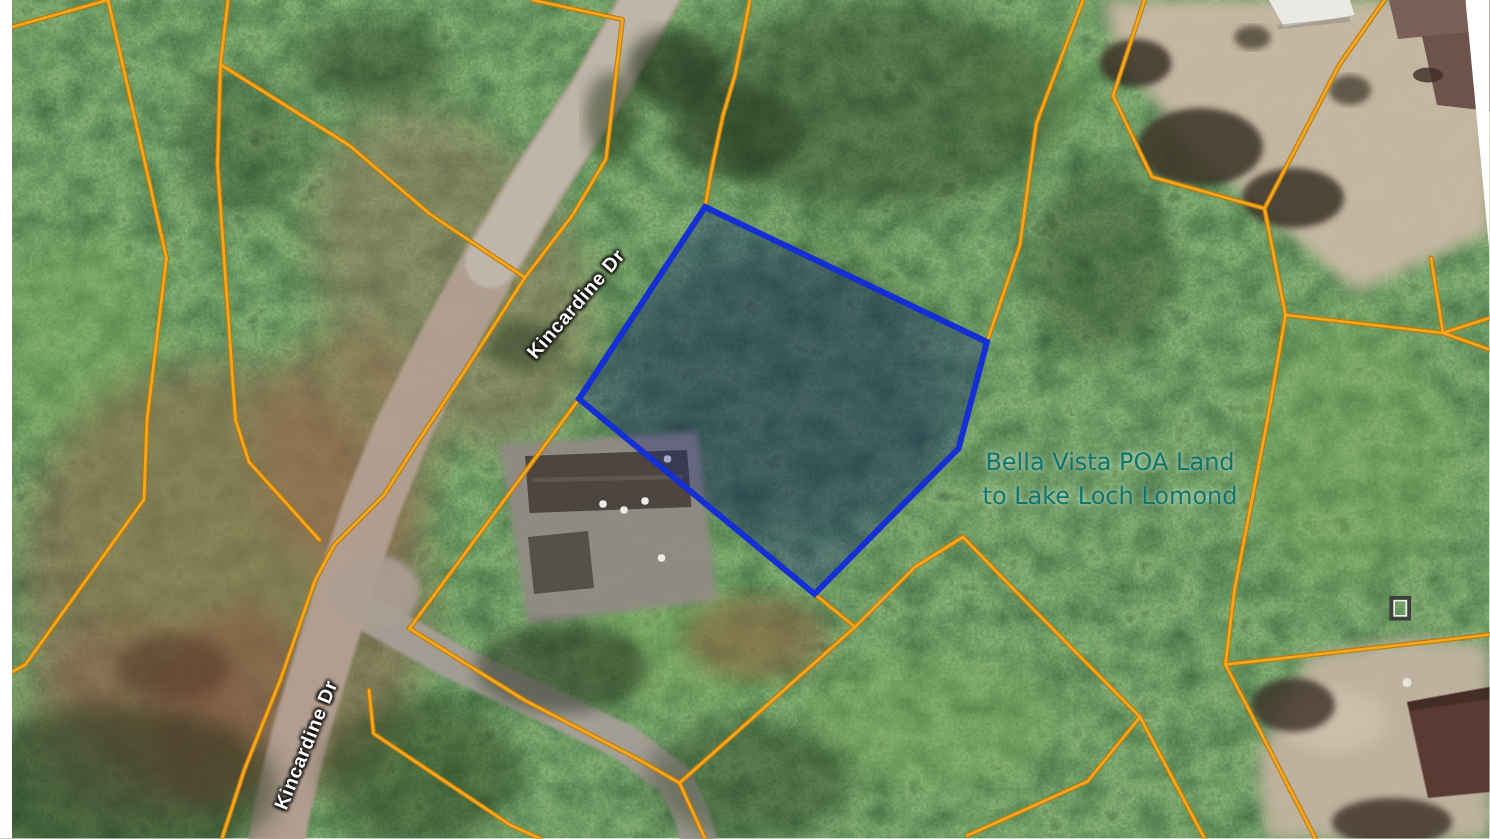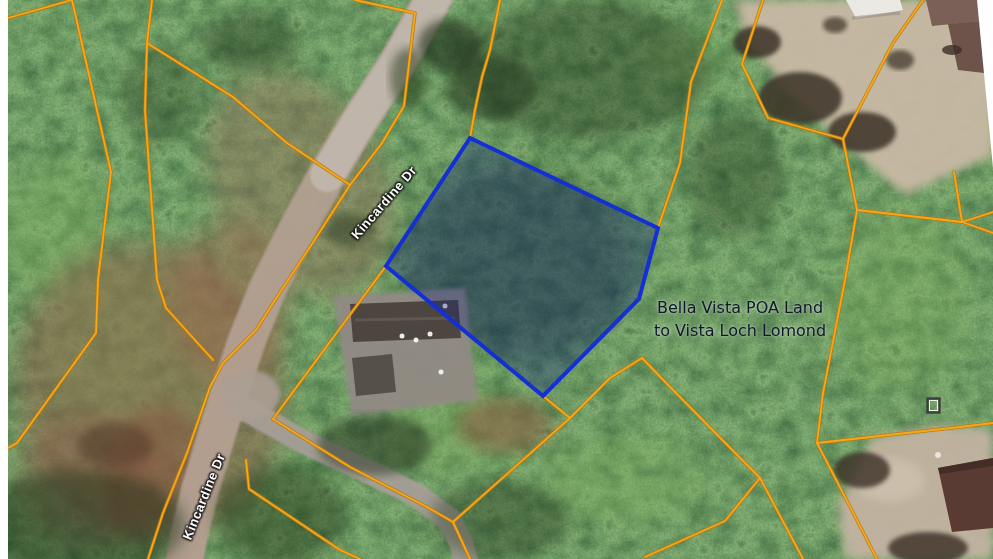--- a/index.html
+++ b/index.html
@@ -24,21 +24,21 @@
        1px  1px 2px rgba(15,15,15,.95),
        0 0 3px rgba(0,0,0,.85);
   }
   .street-label.one{left:338px;top:195px;transform:rotate(-49deg);}
   .street-label.two{left:158px;top:489px;transform:rotate(-68deg);}
   .annotation{
     position:absolute;
     left:648px;top:296px;width:184px;
     text-align:center;
     font:16px "DejaVu Sans","Liberation Sans",sans-serif;
-    color:#0f172a;
+    color:#0f766e;
     line-height:23px;
     text-shadow:0 0 3px rgba(255,255,255,.55),0 0 7px rgba(255,255,255,.3);
   }
 </style>
 </head>
 <body>
 
 <div class="screen">
 
   <svg class="map-svg" width="993" height="559" viewBox="0 0 993 559" xmlns="http://www.w3.org/2000/svg">
@@ -198,16 +198,16 @@
 
     <rect x="0" y="0" width="8" height="559" fill="#ffffff"></rect>
     <polygon points="977,0 993,0 993,168" fill="#ffffff"></polygon>
   </svg>
 
   <div class="street-label one">Kincardine Dr</div>
   <div class="street-label two">Kincardine Dr</div>
 
   <div class="annotation">
     <div>Bella Vista POA Land</div>
-    <div>to Vista Loch Lomond</div>
+    <div>to Lake Loch Lomond</div>
   </div>
 
 </div>
 
 </body></html>

